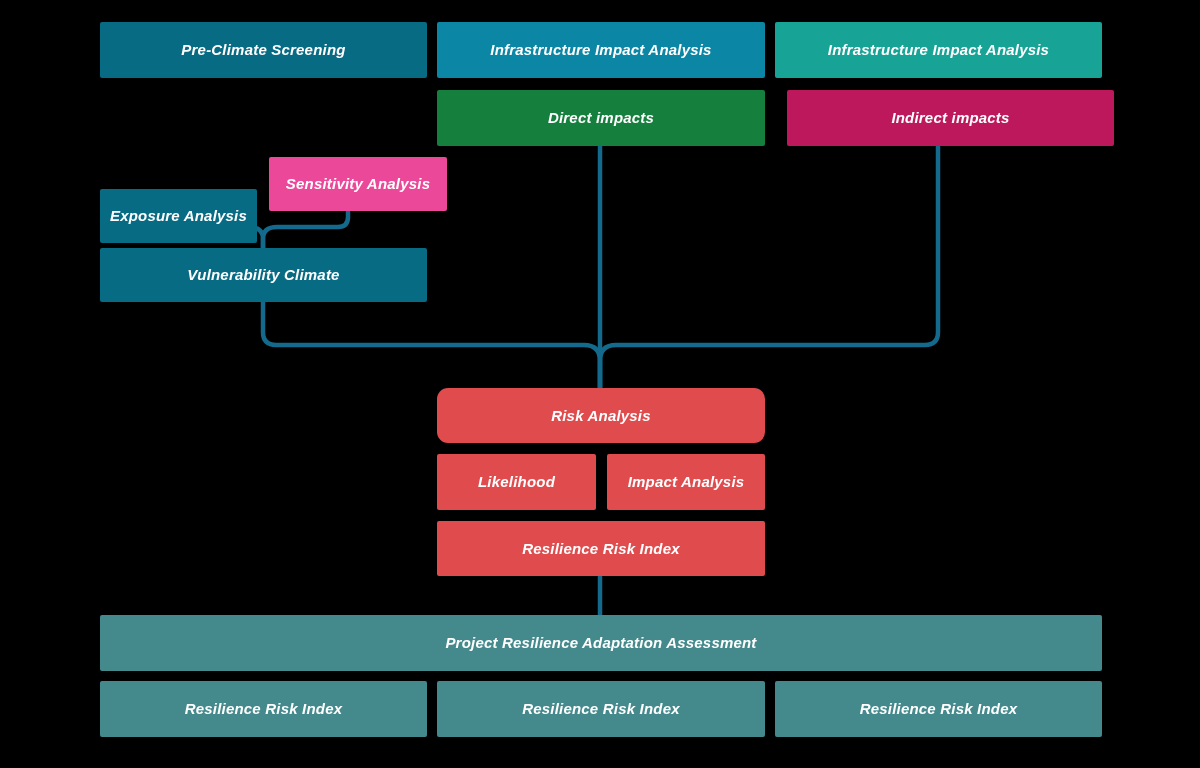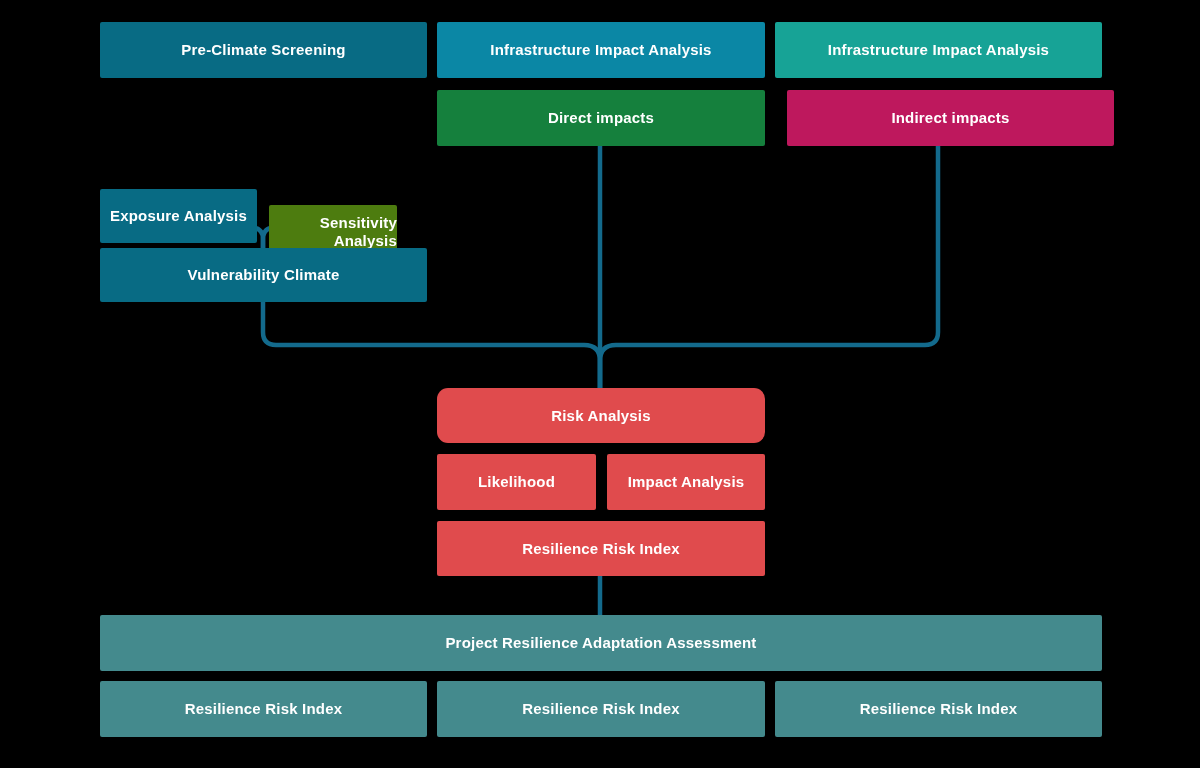--- a/index.html
+++ b/index.html
@@ -28,21 +28,22 @@
     stroke-width: 4.5px;
   }
   .node {
     position: absolute;
     z-index: 2;
     display: flex;
     align-items: center;
     justify-content: center;
     border-radius: 2px;
     box-sizing: border-box;
-    text-align: right;
+    text-align: left;
+    font-style: italic;
   }
   .node span {
     color: #ffffff;
     font-size: 15px;
     font-weight: 700;
     letter-spacing: 0.2px;
     line-height: 1.2;
   }
 </style>
 </head>
@@ -61,21 +62,21 @@
 
     <path d="M600 575 V615" stroke="#136a8c"></path>
   </svg>
 
   <div class="node" style="left: 100px; top: 22px; width: 327px; height: 56px; background: rgb(8, 107, 132);">
     <span>Pre-Climate Screening</span>
   </div>
   <div class="node" style="left: 100px; top: 157px; width: 157px; height: 54px; background: rgb(8, 107, 132); margin-top: 32px;">
     <span>Exposure Analysis</span>
   </div>
-  <div class="node" style="left: 269px; top: 157px; width: 128px; height: 54px; background: #4d7c0f; margin-top: 48px;">
+  <div class="node" style="left: 269px; top: 157px; width: 178px; height: 54px; background: #ec4899;">
     <span>Sensitivity Analysis</span>
   </div>
   <div class="node" style="left: 100px; top: 248px; width: 327px; height: 54px; background: rgb(8, 107, 132);">
     <span>Vulnerability Climate</span>
   </div>
 
   <div class="node" style="left: 437px; top: 22px; width: 328px; height: 56px; background: rgb(11, 135, 165);">
     <span>Infrastructure Impact Analysis</span>
   </div>
   <div class="node" style="left: 437px; top: 90px; width: 328px; height: 56px; background: #15803d;">

